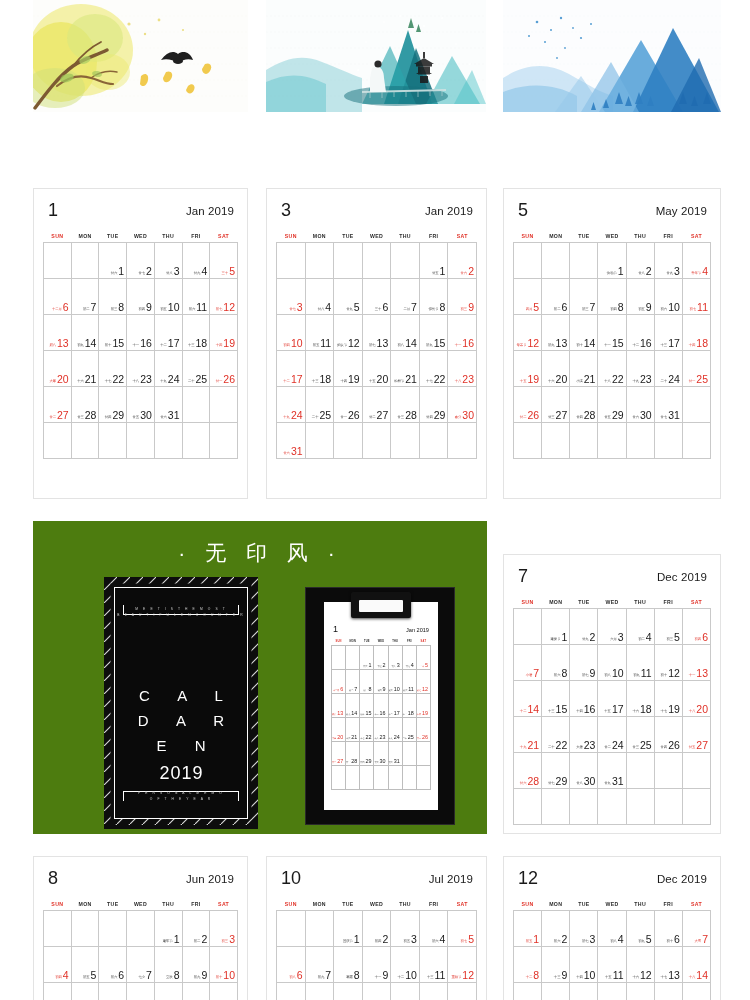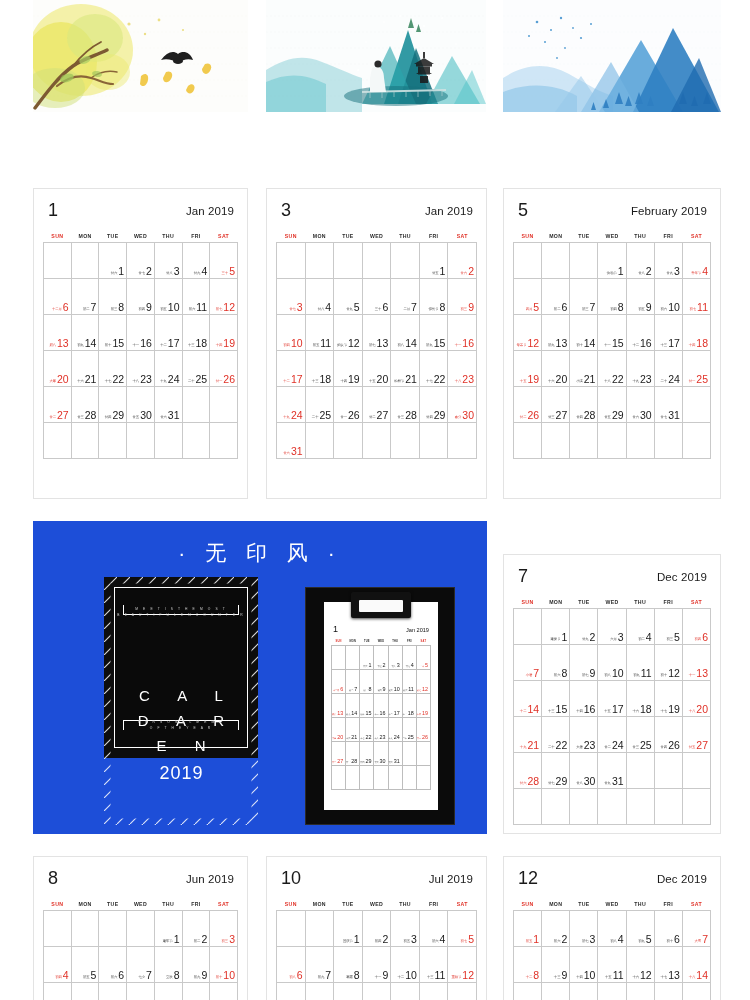--- a/index.html
+++ b/index.html
@@ -75,31 +75,31 @@
   td.red .lunar { color: #e03127; }
   td.empty .cellwrap { visibility: hidden; }
 
   
   .cal-card.clip { overflow: hidden; }
 
   
   .promo {
     position: absolute; left: 33px; top: 521px;
     width: 454px; height: 313px;
-    background: #1d4ed8; overflow: hidden;
+    background: #4d7c0f; overflow: hidden;
   }
   .promo-title {
     position: absolute; top: 18px; left: 0; width: 100%;
     text-align: center; color: #ffffff;
     font-size: 21px; letter-spacing: 7px; font-weight: 400;
   }
 
   .poster {
     position: absolute; left: 71px; top: 56px;
-    width: 154px; height: 181px;
+    width: 154px; height: 252px;
     background: #0d0d0d;
   }
   .poster-hatch { position: absolute; inset: 0; }
   .poster-frame {
     position: absolute; left: 10px; top: 10px; right: 10px; bottom: 10px;
     border: 1px solid #ffffff; background: #0a0a0a;
   }
   .poster-topline, .poster-botline {
     position: absolute; left: 8px; right: 8px; height: 1px; background: #fff;
   }
@@ -896,21 +896,21 @@
                 </td>
               </tr>
             </tbody>
           </table>
         </div>
       </div>
       <div class="cal-card" style="left: 503px; top: 188px; width: 218px; height: 311px;">
         <div class="cal-inner">
           <div class="cal-head">
             <span class="cal-num">5</span>
-            <span class="cal-label">February 2019</span>
+            <span class="cal-label">May 2019</span>
           </div>
           <table class="cal">
             <tbody>
               <tr>
                 <th class="wk-sun">SUN</th>
                 <th class="">MON</th>
                 <th class="">TUE</th>
                 <th class="">WED</th>
                 <th class="">THU</th>
                 <th class="">FRI</th>

